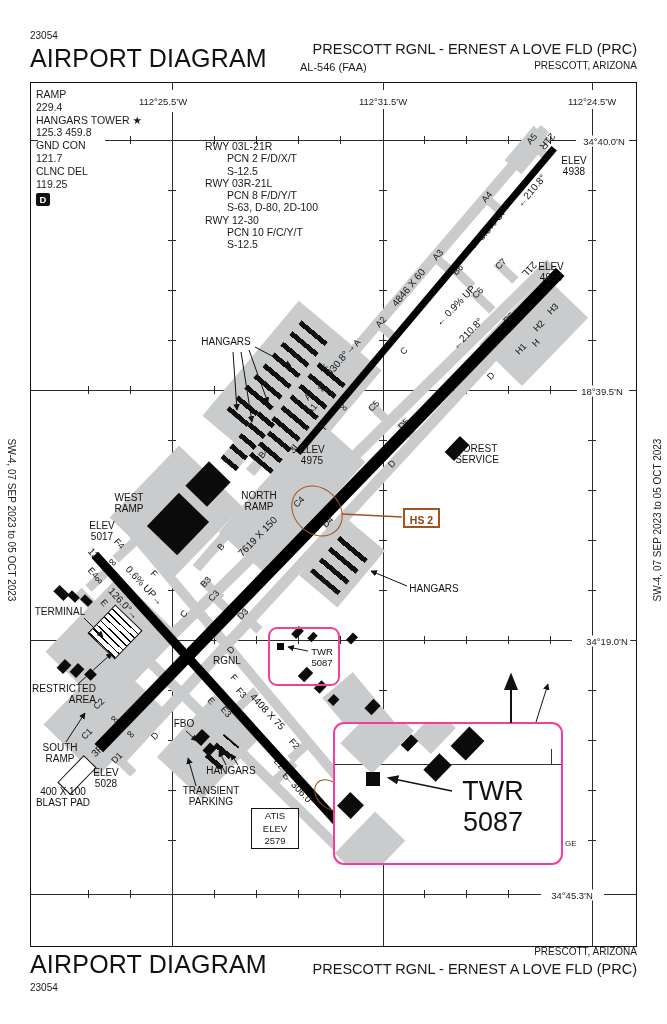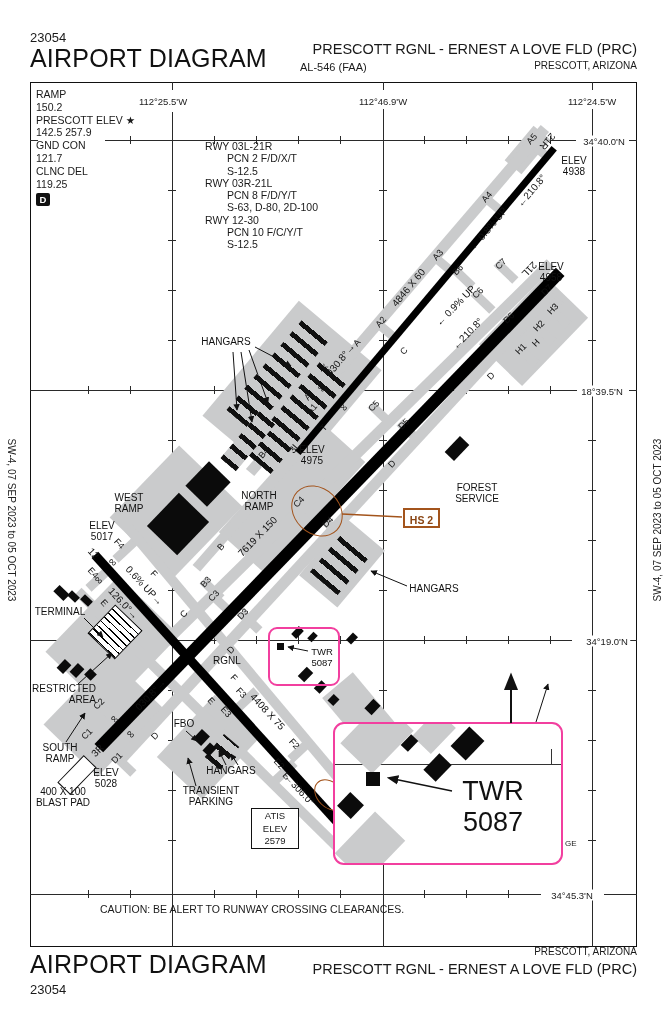--- a/index.html
+++ b/index.html
@@ -1,20 +1,20 @@
 <!DOCTYPE html>
 <html><head>
 <meta charset="utf-8">
 <style>
   html,body{margin:0;padding:0;background:#fff;}
   .page{position:relative;width:667px;height:1024px;background:#fff;overflow:hidden;
         font-family:"Liberation Sans",sans-serif;color:#1a1a1a;}
   .abs{position:absolute;}
   
-  .chartnum{font-size:13px;}
+  .chartnum{font-size:10px;}
   .bigtitle{font-size:25px;letter-spacing:.2px;color:#111;}
   .alnum{font-size:11px;}
   .aptname{font-size:14.5px;text-align:right;white-space:nowrap;}
   .city{font-size:10px;text-align:right;}
   .marginnote{font-size:10px;white-space:nowrap;color:#222;}
   
   .frame{position:absolute;left:30px;top:82px;width:607px;height:865px;border:1.3px solid #111;box-sizing:border-box;}
   .gline{position:absolute;background:#2a2a2a;z-index:1;}
   .tick{position:absolute;background:#2a2a2a;z-index:1;}
   .lonlbl,.latlbl{position:absolute;transform:translate(-50%,-50%);font-size:9.5px;background:#fff;
@@ -240,39 +240,39 @@
       <div class="tick" style="left: 214px; top: 890px; width: 1px; height: 8px;"></div>
       <div class="tick" style="left: 256px; top: 890px; width: 1px; height: 8px;"></div>
       <div class="tick" style="left: 298px; top: 890px; width: 1px; height: 8px;"></div>
       <div class="tick" style="left: 340px; top: 890px; width: 1px; height: 8px;"></div>
       <div class="tick" style="left: 424px; top: 890px; width: 1px; height: 8px;"></div>
       <div class="tick" style="left: 466px; top: 890px; width: 1px; height: 8px;"></div>
       <div class="tick" style="left: 508px; top: 890px; width: 1px; height: 8px;"></div>
       <div class="tick" style="left: 30px; top: 894px; width: 8px; height: 1px;"></div>
       <div class="tick" style="left: 629px; top: 894px; width: 8px; height: 1px;"></div>
       <div class="lonlbl" style="left: 163px; top: 101px;">112°25.5'W</div>
-      <div class="lonlbl" style="left: 383px; top: 101px;">112°46.9'W</div>
+      <div class="lonlbl" style="left: 383px; top: 101px;">112°31.5'W</div>
       <div class="lonlbl" style="left: 592px; top: 101px;">112°24.5'W</div>
       <div class="latlbl" style="left: 604px; top: 141px;">34°40.0'N</div>
       <div class="latlbl" style="left: 602px; top: 391px;">18°39.5'N</div>
       <div class="latlbl" style="left: 607px; top: 641px;">34°19.0'N</div>
       <div class="latlbl" style="left: 572px; top: 895px;">34°45.3'N</div>
       <div class="lbl" style="left: 226px; top: 342px; transform: translate(-50%, -50%) rotate(0deg);">HANGARS</div>
       <div class="lbl" style="left: 434px; top: 589px; transform: translate(-50%, -50%) rotate(0deg);">HANGARS</div>
       <div class="lbl" style="left: 231px; top: 771px; transform: translate(-50%, -50%) rotate(0deg);">HANGARS</div>
       <div class="lbl" style="left: 129px; top: 503px; transform: translate(-50%, -50%) rotate(0deg);">WEST
 RAMP</div>
       <div class="lbl" style="left: 259px; top: 501px; transform: translate(-50%, -50%) rotate(0deg);">NORTH
 RAMP</div>
       <div class="lbl" style="left: 60px; top: 753px; transform: translate(-50%, -50%) rotate(0deg);">SOUTH
 RAMP</div>
       <div class="lbl" style="left: 60px; top: 612px; transform: translate(-50%, -50%) rotate(0deg);">TERMINAL</div>
       <div class="lbl" style="left: 64px; top: 694px; transform: translate(-50%, -50%) rotate(0deg); text-align: right;">RESTRICTED
 AREA</div>
-      <div class="lbl" style="left: 477px; top: 493px; transform: translate(-50%, -50%) rotate(0deg);">FOREST
+      <div class="lbl" style="left: 477px; top: 454px; transform: translate(-50%, -50%) rotate(0deg);">FOREST
 SERVICE</div>
       <div class="lbl" style="left: 184px; top: 724px; transform: translate(-50%, -50%) rotate(0deg);">FBO</div>
       <div class="lbl" style="left: 211px; top: 796px; transform: translate(-50%, -50%) rotate(0deg);">TRANSIENT
 PARKING</div>
       <div class="lbl" style="left: 63px; top: 797px; transform: translate(-50%, -50%) rotate(0deg);">400 X 100
 BLAST PAD</div>
       <div class="lbl" style="left: 227px; top: 661px; transform: translate(-50%, -50%) rotate(0deg);">RGNL</div>
       <div class="lbl" style="left: 574px; top: 166px; transform: translate(-50%, -50%) rotate(0deg);">ELEV
 4938</div>
       <div class="lbl" style="left: 551px; top: 272px; transform: translate(-50%, -50%) rotate(0deg);">ELEV
@@ -350,21 +350,21 @@
       <div class="lbl" style="left: 234px; top: 678px; transform: translate(-50%, -50%) rotate(47deg); font-size: 9px;">F</div>
       <div class="lbl" style="left: 324px; top: 368px; transform: translate(-50%, -50%) rotate(0deg); font-size: 12px;">☆</div>
       <div class="lbl" style="left: 322px; top: 388px; transform: translate(-50%, -50%) rotate(40deg); font-size: 11px;">∞</div>
       <div class="lbl" style="left: 344px; top: 407px; transform: translate(-50%, -50%) rotate(40deg); font-size: 11px;">∞</div>
       <div class="lbl" style="left: 113px; top: 562px; transform: translate(-50%, -50%) rotate(40deg); font-size: 11px;">∞</div>
       <div class="lbl" style="left: 99px; top: 580px; transform: translate(-50%, -50%) rotate(40deg); font-size: 11px;">∞</div>
       <div class="lbl" style="left: 115px; top: 719px; transform: translate(-50%, -50%) rotate(40deg); font-size: 11px;">∞</div>
       <div class="lbl" style="left: 131px; top: 734px; transform: translate(-50%, -50%) rotate(40deg); font-size: 11px;">∞</div>
     </div>
 
-  <div class="commbox" id="commbox"><div>RAMP</div><div>150.2</div><div>PRESCOTT ELEV ★</div><div>142.5  257.9</div><div>GND CON</div><div>121.7</div><div>CLNC DEL</div><div>119.25</div><span class="dbox">D</span></div>
+  <div class="commbox" id="commbox"><div>RAMP</div><div>229.4</div><div>HANGARS TOWER ★</div><div>125.3  459.8</div><div>GND CON</div><div>121.7</div><div>CLNC DEL</div><div>119.25</div><span class="dbox">D</span></div>
 
   <div class="rwyinfo" id="rwyinfo">
       <div>RWY 03L-21R</div>
       <div class="ind">PCN 2 F/D/X/T</div>
       <div class="ind">S-12.5</div>
       <div>RWY 03R-21L</div>
       <div class="ind">PCN 8 F/D/Y/T</div>
       <div class="ind">S-63, D-80, 2D-100</div>
       <div>RWY 12-30</div>
       <div class="ind">PCN 10 F/C/Y/T</div>
@@ -394,21 +394,20 @@
       <div class="" style="position: absolute; left: 6px; top: 102px; width: 58px; height: 42px; transform: rotate(-46deg); background: rgb(202, 203, 204);"></div>
       <div class="" style="position: absolute; left: 66.5px; top: 14px; width: 15px; height: 10px; transform: rotate(-46deg); background: rgb(11, 11, 11);"></div>
       <div class="" style="position: absolute; left: 118.5px; top: 8.5px; width: 27px; height: 21px; transform: rotate(-46deg); background: rgb(11, 11, 11);"></div>
       <div class="" style="position: absolute; left: 90.5px; top: 34.5px; width: 23px; height: 17px; transform: rotate(-46deg); background: rgb(11, 11, 11);"></div>
       <div class="" style="position: absolute; left: 31px; top: 48px; width: 14px; height: 14px; transform: rotate(0deg); background: rgb(11, 11, 11);"></div>
       <div class="" style="position: absolute; left: 5.5px; top: 71.5px; width: 19px; height: 19px; transform: rotate(-46deg); background: rgb(11, 11, 11);"></div>
     </div>
   <div class="edge-txt" style="left:565px;top:839px;">GE</div>
 
   <div class="caution">
-    <div>CAUTION: BE ALERT TO RUNWAY CROSSING CLEARANCES.</div>
   </div>
 
   <svg class="overlay" width="667" height="1024">
     <defs>
       <marker id="ah" viewBox="0 0 10 10" refX="9" refY="5" markerWidth="6.5" markerHeight="6.5" orient="auto-start-reverse">
         <path d="M0,0L10,5L0,10z" fill="#111"></path>
       </marker>
       <marker id="ahBig" viewBox="0 0 10 10" refX="8" refY="5" markerWidth="9" markerHeight="9" orient="auto-start-reverse">
         <path d="M0,1L10,5L0,9z" fill="#111"></path>
       </marker>

